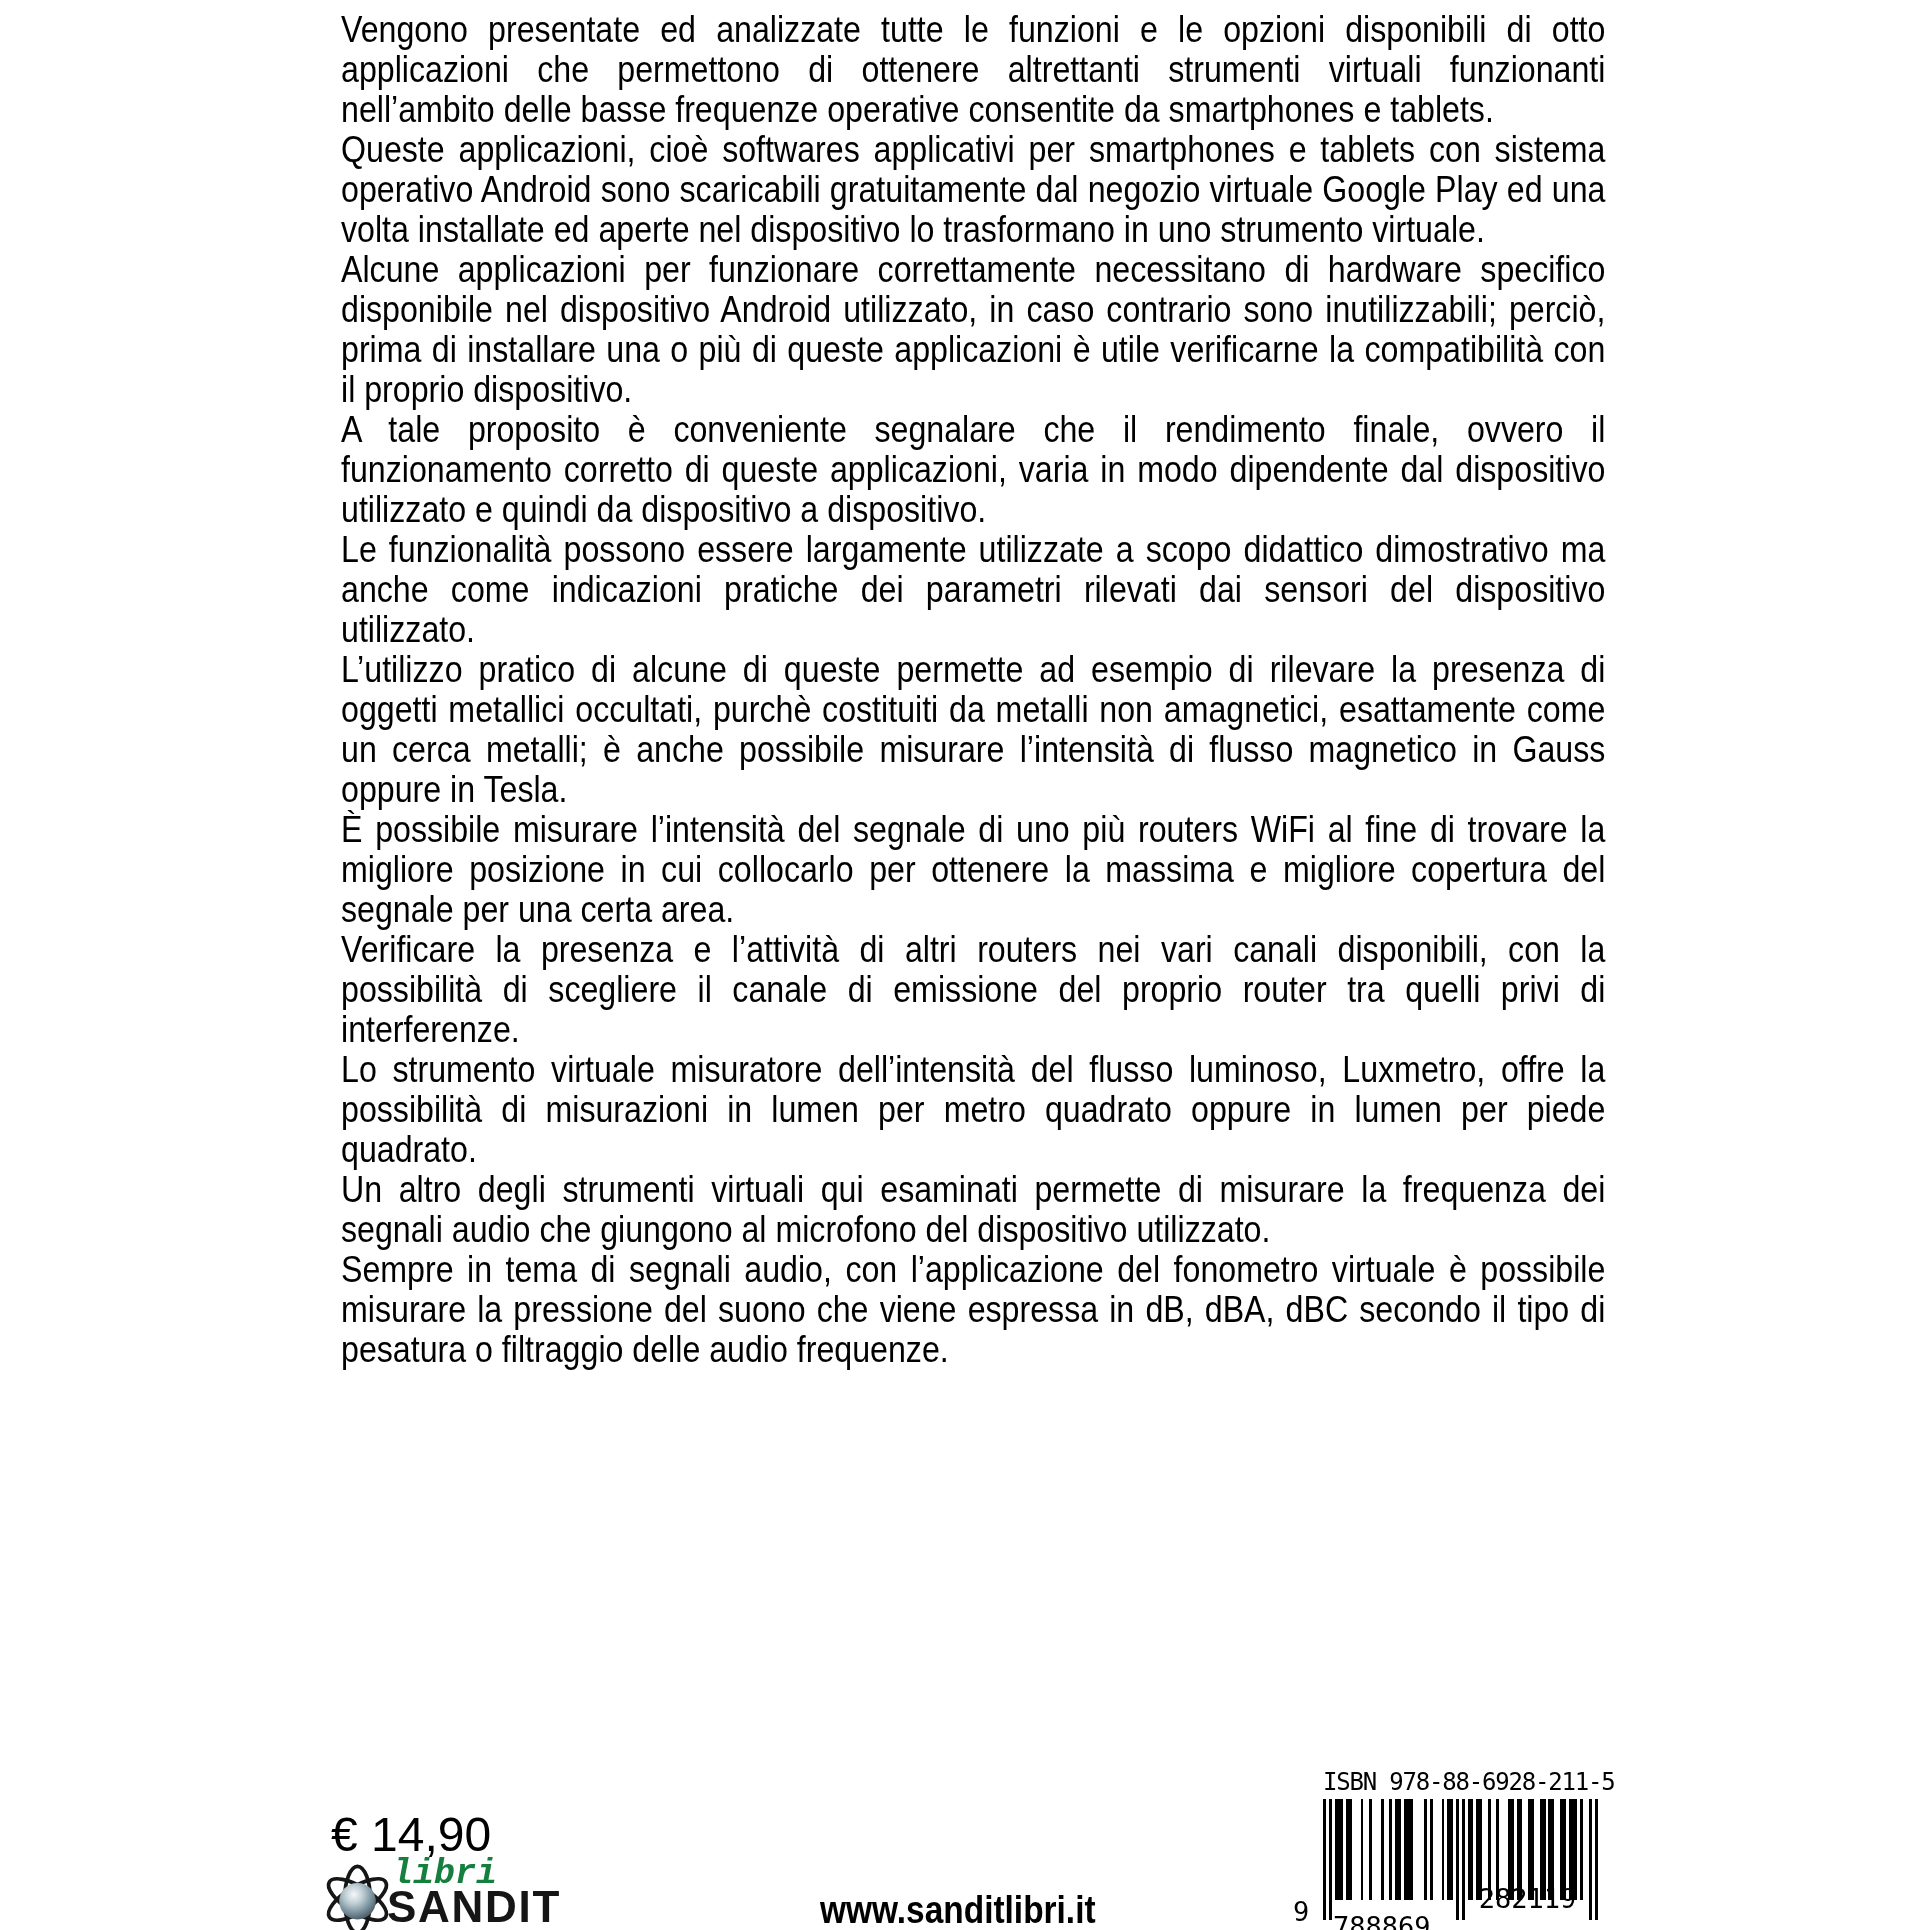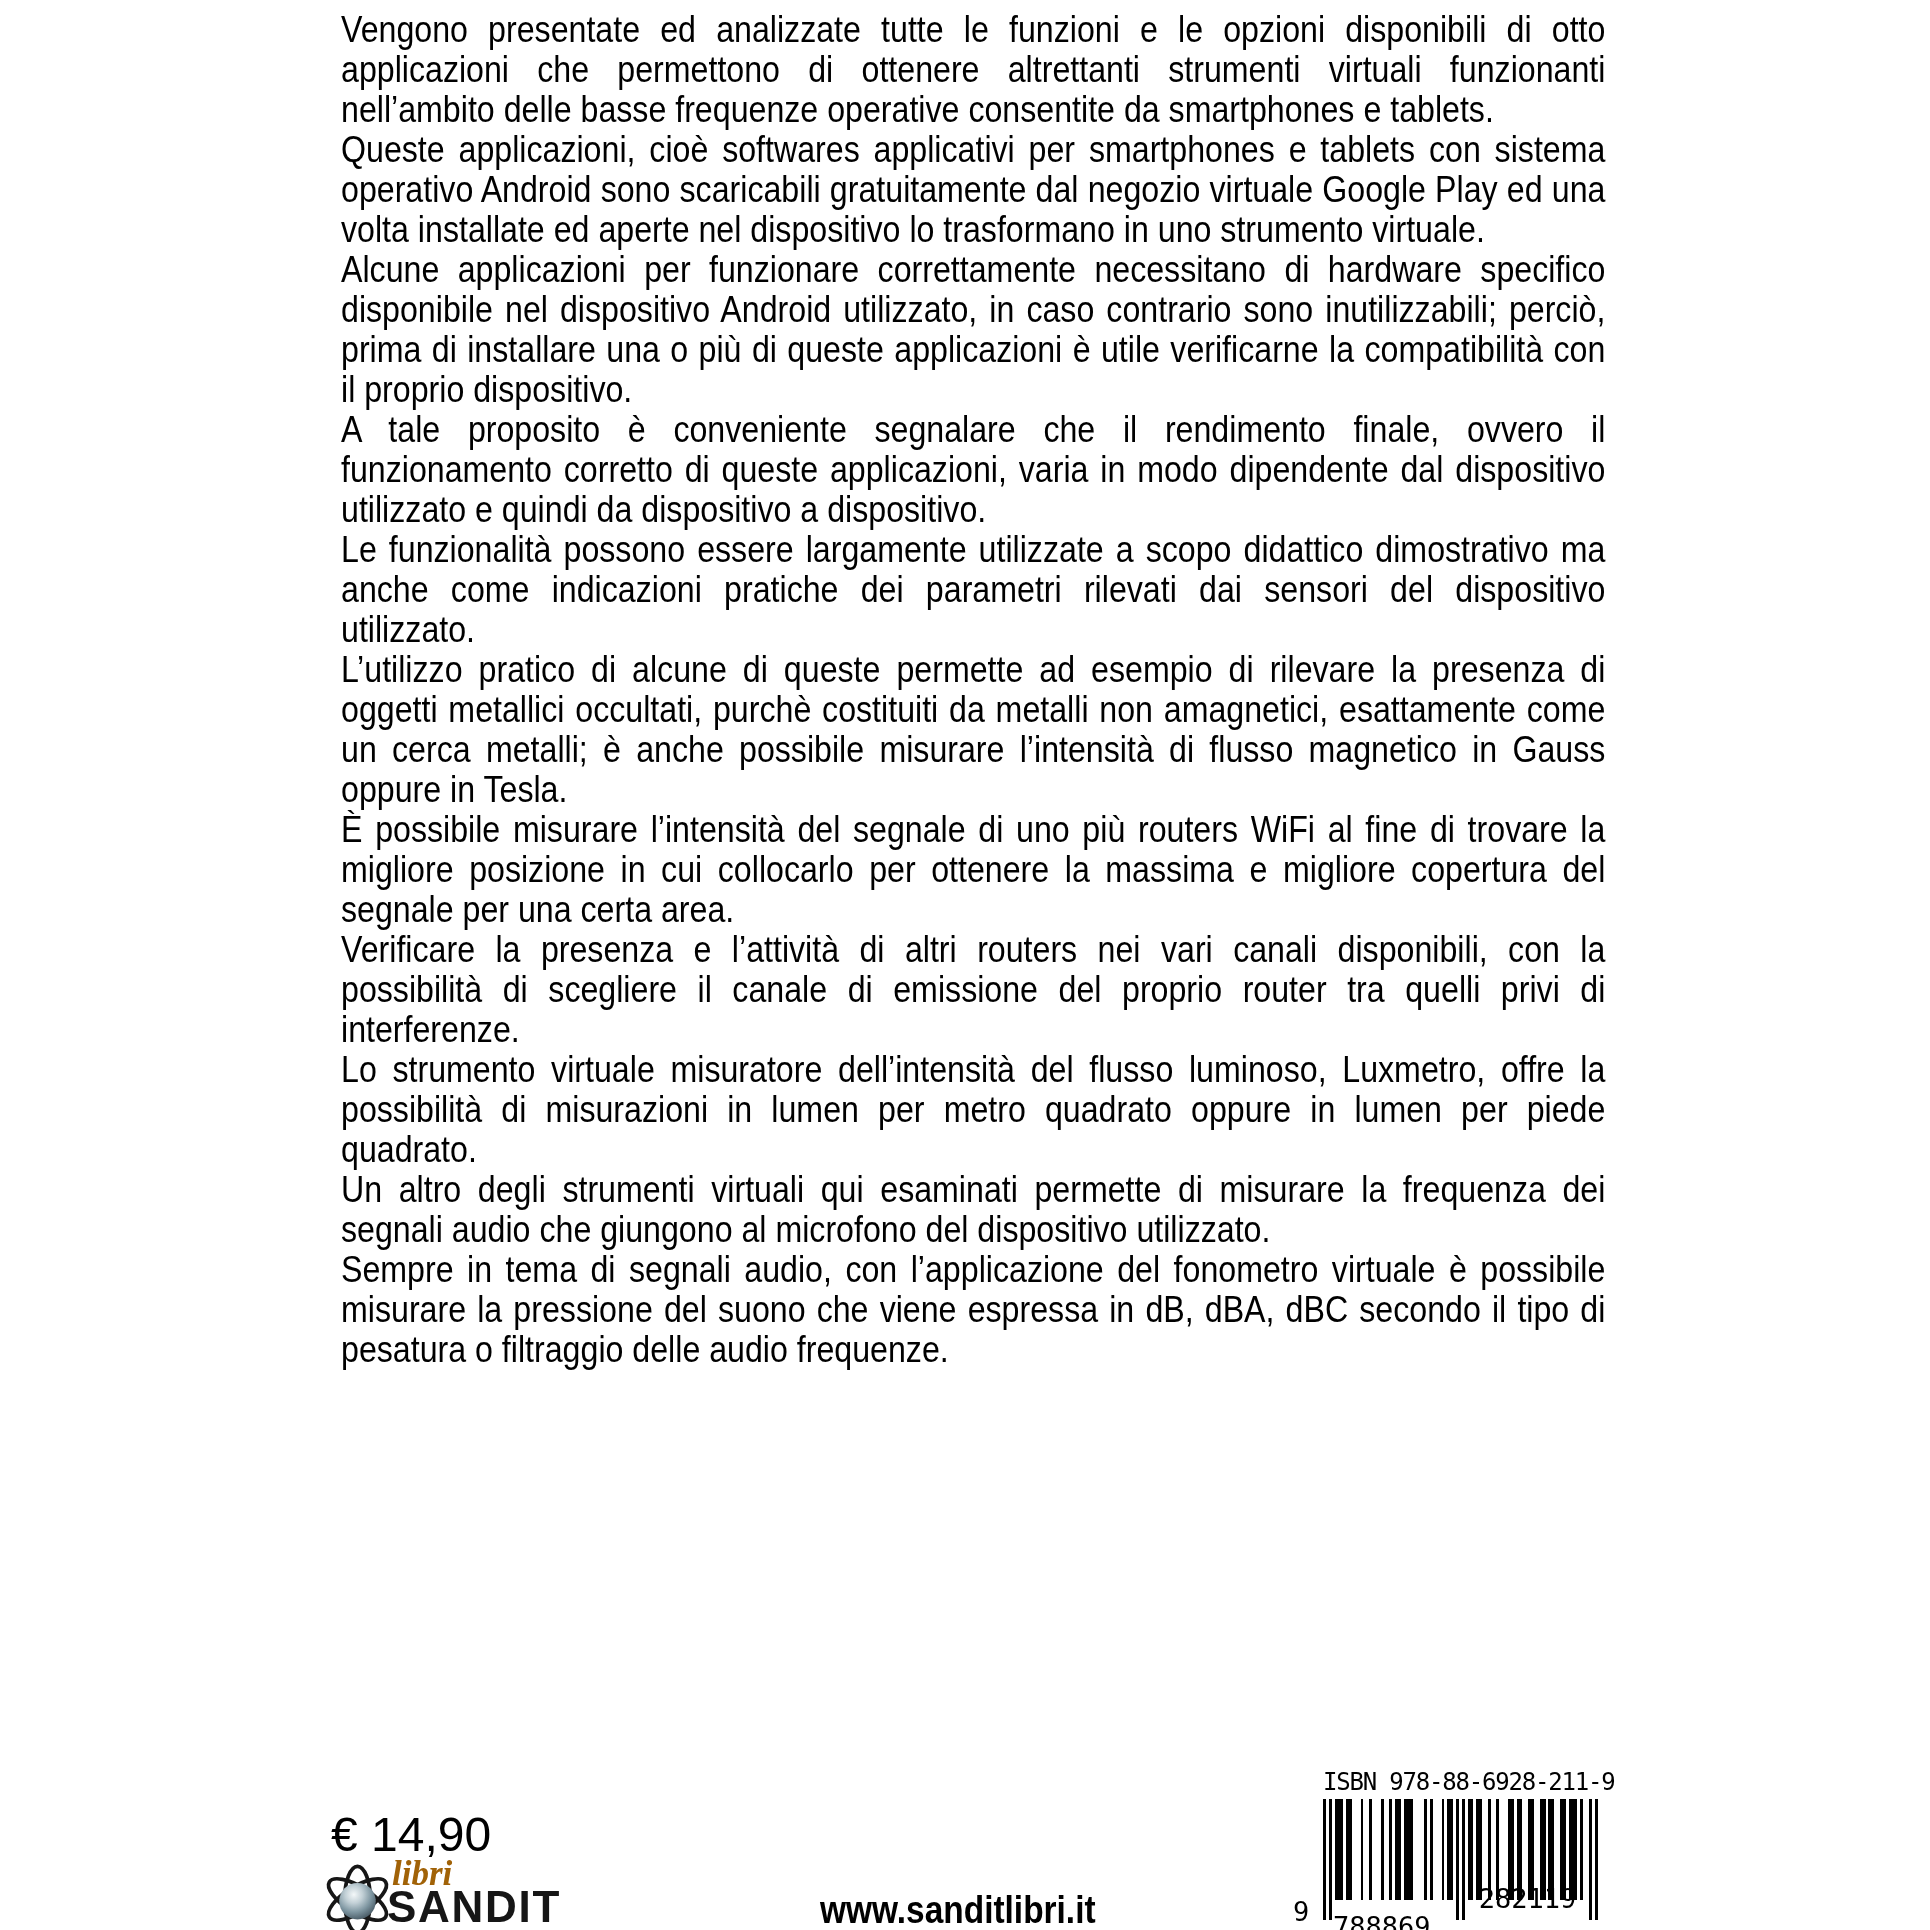--- a/index.html
+++ b/index.html
@@ -58,26 +58,26 @@
   }
   .atom {
     position: absolute;
     left: 0;
     top: 6.6px;
   }
   .libri {
     position: absolute;
     left: 71px;
     top: 0px;
-    font-family: Liberation Serif, serif;
+    font-family: Liberation Mono, monospace;
     font-style: italic;
     font-weight: bold;
     font-size: 35px;
     line-height: 36px;
-    color: #a16207;
+    color: #15803d;
   }
   .sandit {
     position: absolute;
     left: 66px;
     top: 33px;
     font-family: "Liberation Sans", sans-serif;
     font-weight: bold;
     font-size: 44px;
     line-height: 36px;
     letter-spacing: 1.7px;
@@ -167,21 +167,21 @@
         <ellipse cx="44" cy="44" rx="40" ry="15.5" transform="rotate(90 44 44)"></ellipse>
       </g>
       <circle cx="44" cy="46" r="22" fill="url(#sphereGrad)"></circle>
     </svg>
     <div class="libri">libri</div>
     <div class="sandit">SANDIT</div>
   </div>
 
   <div class="website">www.sanditlibri.it</div>
 
-  <div class="isbn-label">ISBN 978-88-6928-211-9</div>
+  <div class="isbn-label">ISBN 978-88-6928-211-5</div>
 
   <div class="barcode">
     <svg width="275" height="121" viewBox="0 0 333 146" fill="#000000" shape-rendering="crispEdges">
         <rect x="0.0" y="0" width="3.5" height="146"></rect>
         <rect x="7.0" y="0" width="3.5" height="146"></rect>
         <rect x="14.0" y="0" width="3.5" height="122"></rect>
         <rect x="17.5" y="0" width="3.5" height="122"></rect>
         <rect x="21.0" y="0" width="3.5" height="122"></rect>
         <rect x="28.0" y="0" width="3.5" height="122"></rect>
         <rect x="31.5" y="0" width="3.5" height="122"></rect>

